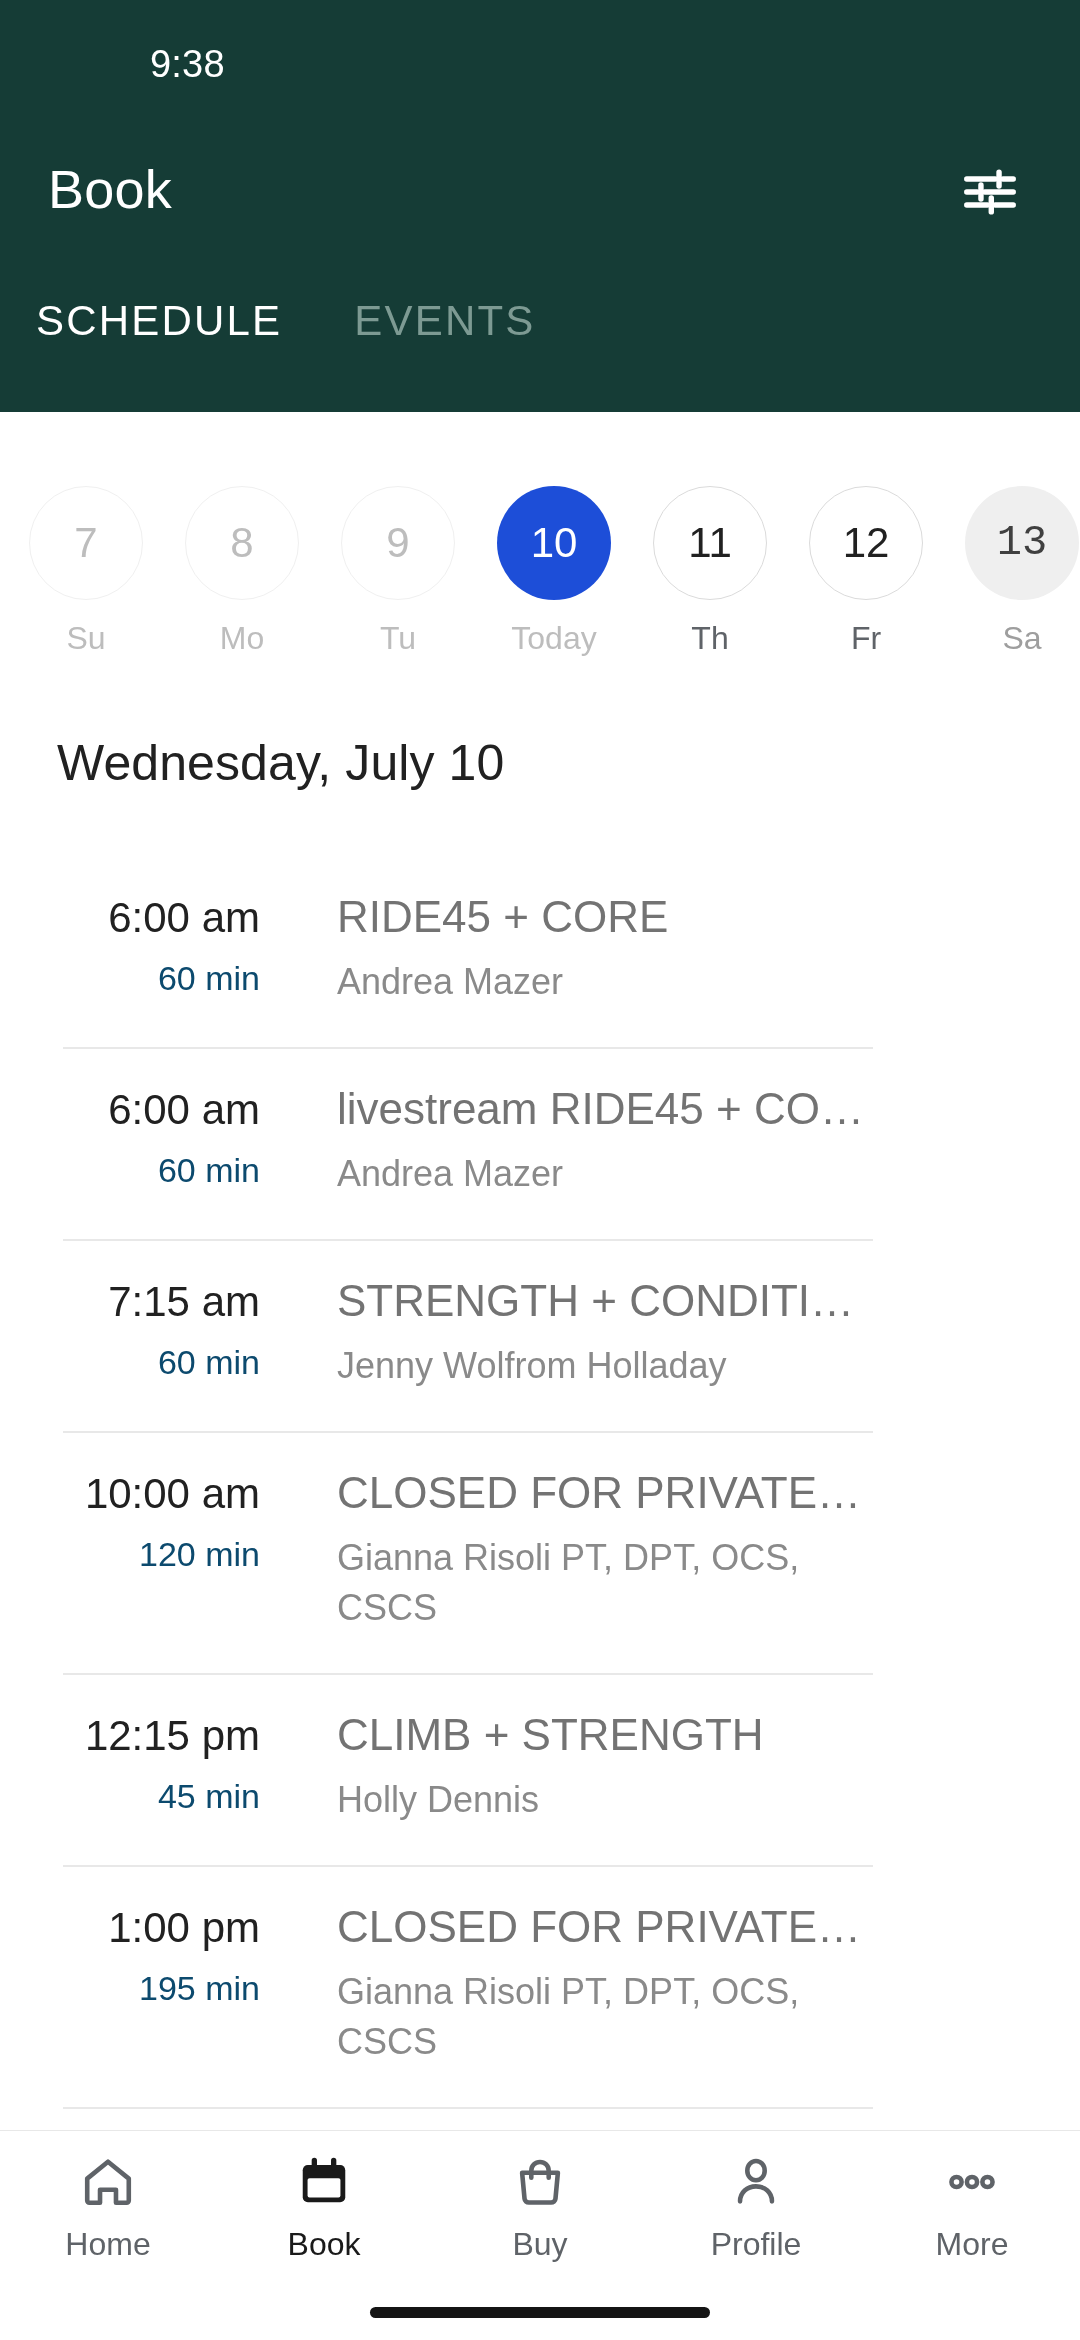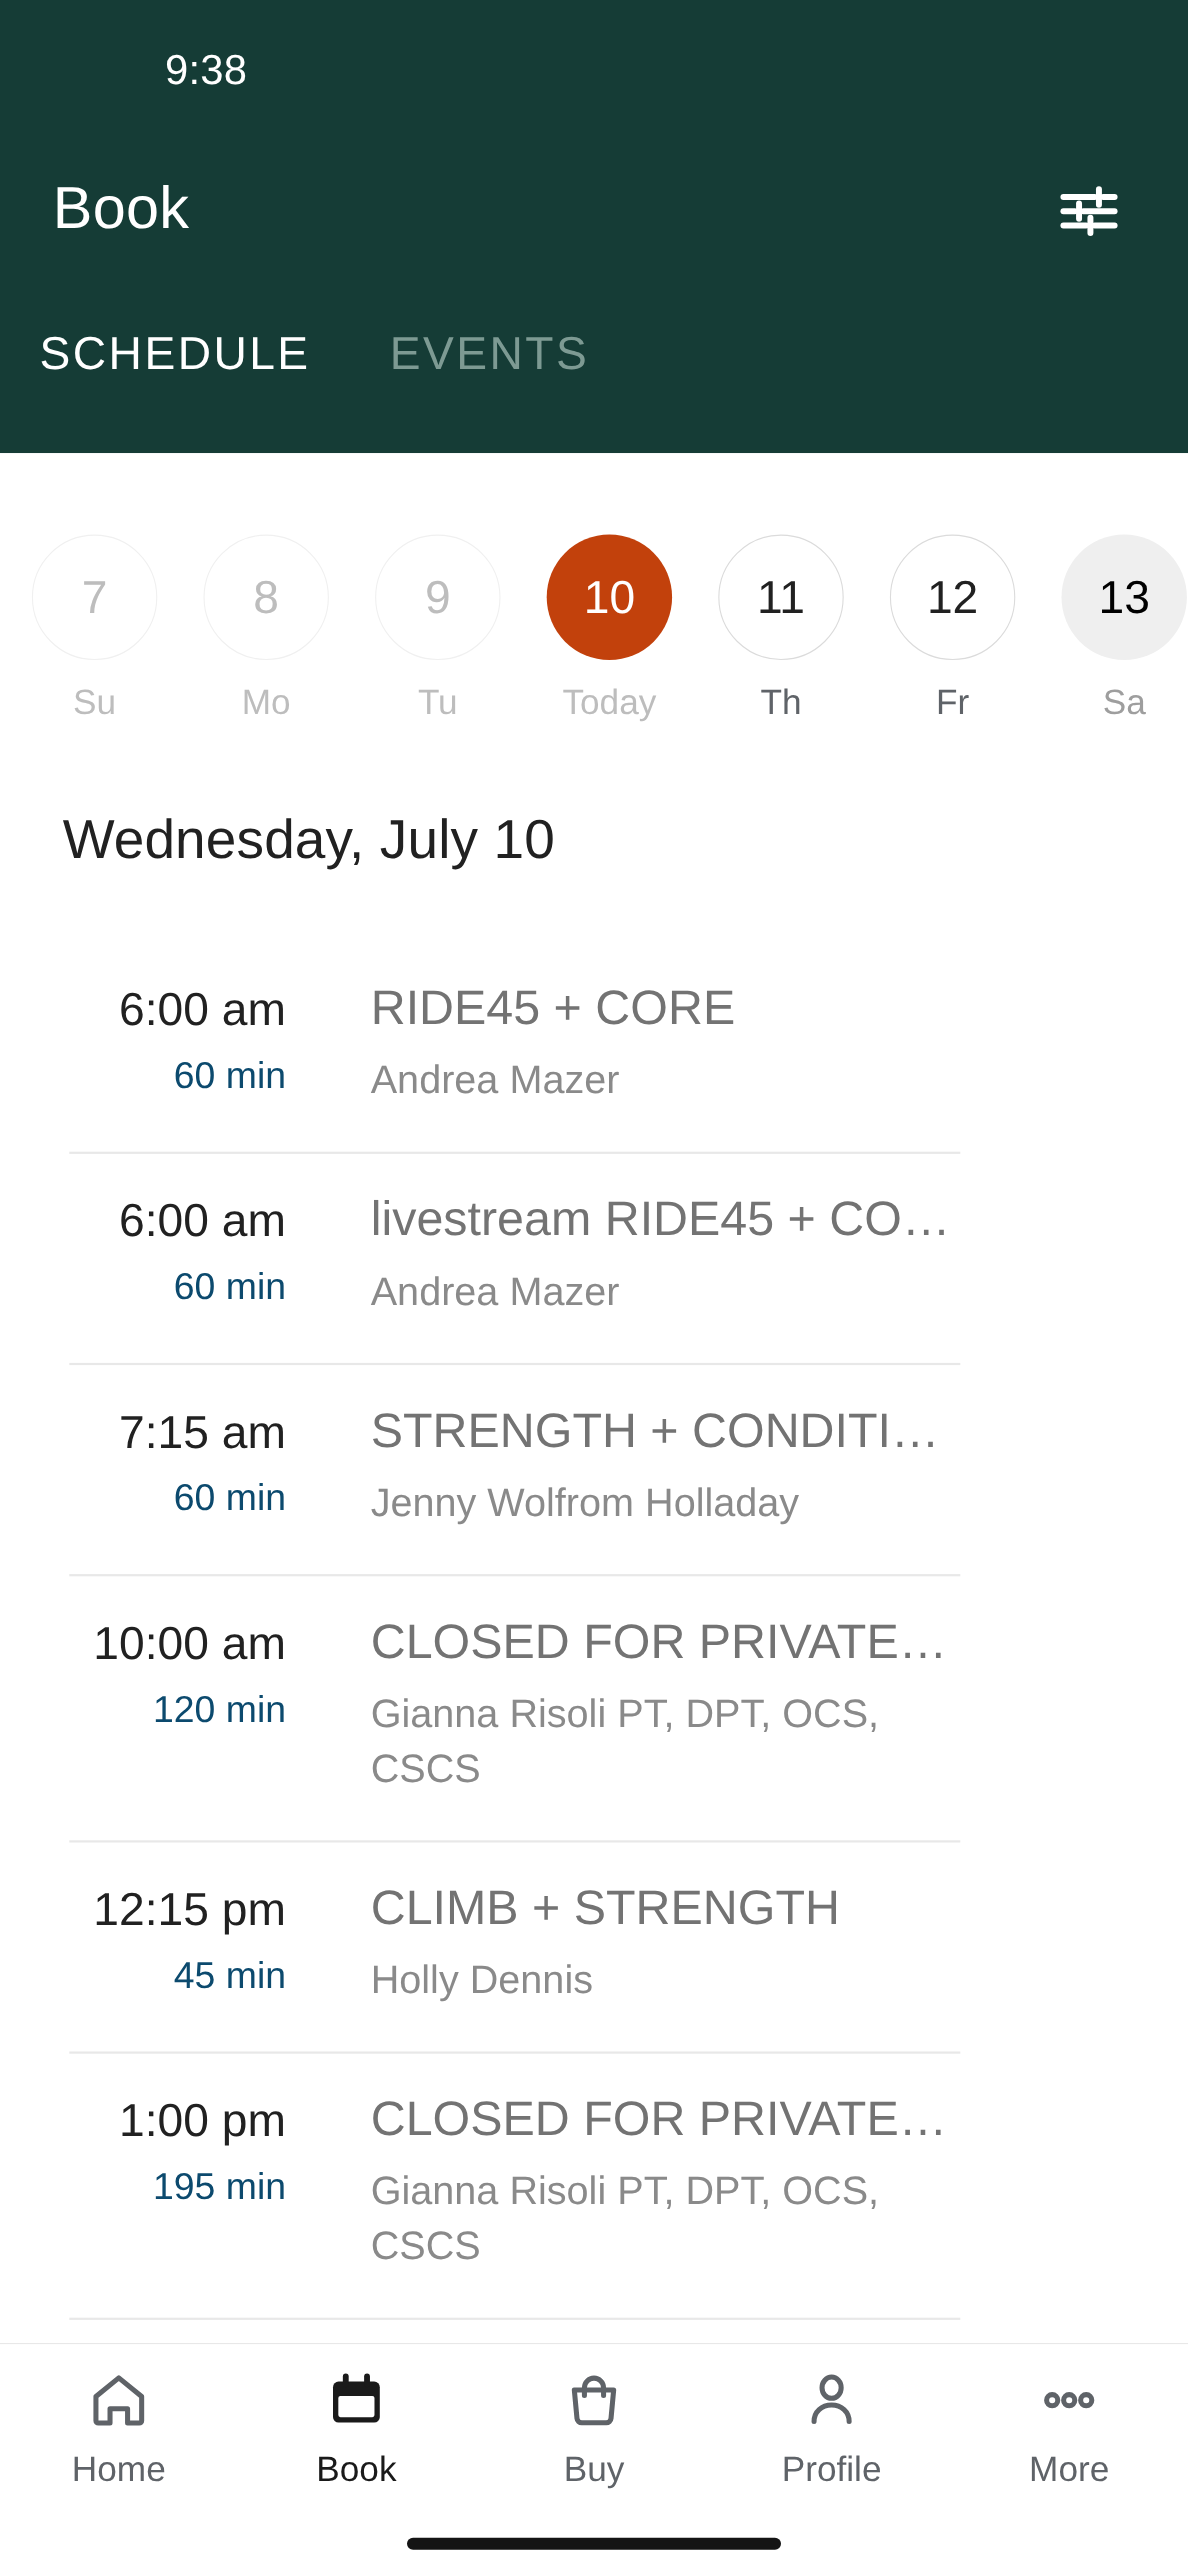--- a/index.html
+++ b/index.html
@@ -126,33 +126,34 @@
     font-size: 42px;
     box-sizing: border-box;
     line-height: 1;
   }
   .date-circle.past {
     border: 1.5px solid #F0F0F0;
     color: #BDBDBD;
     background: #ffffff;
   }
   .date-circle.selected {
-    background: #c2410c;
+    background: #1d4ed8;
     color: #ffffff;
     border: none;
   }
   .date-circle.future {
     border: 1.5px solid #DBDBDB;
     color: #212121;
     background: #ffffff;
   }
   .date-circle.edge {
     border: none;
     background: #EFEFEF;
-    color: #000000;
+    color: #404040;
+    font-family: Liberation Mono, monospace;
   }
   .date-label {
     margin-top: 20px;
     font-size: 32px;
     line-height: 36px;
   }
   .date-label.past { color: #BDBDBD; }
   .date-label.selected { color: #BDBDBD; }
   .date-label.future { color: #5F6368; }
   .date-label.edge { color: #9E9E9E; }

